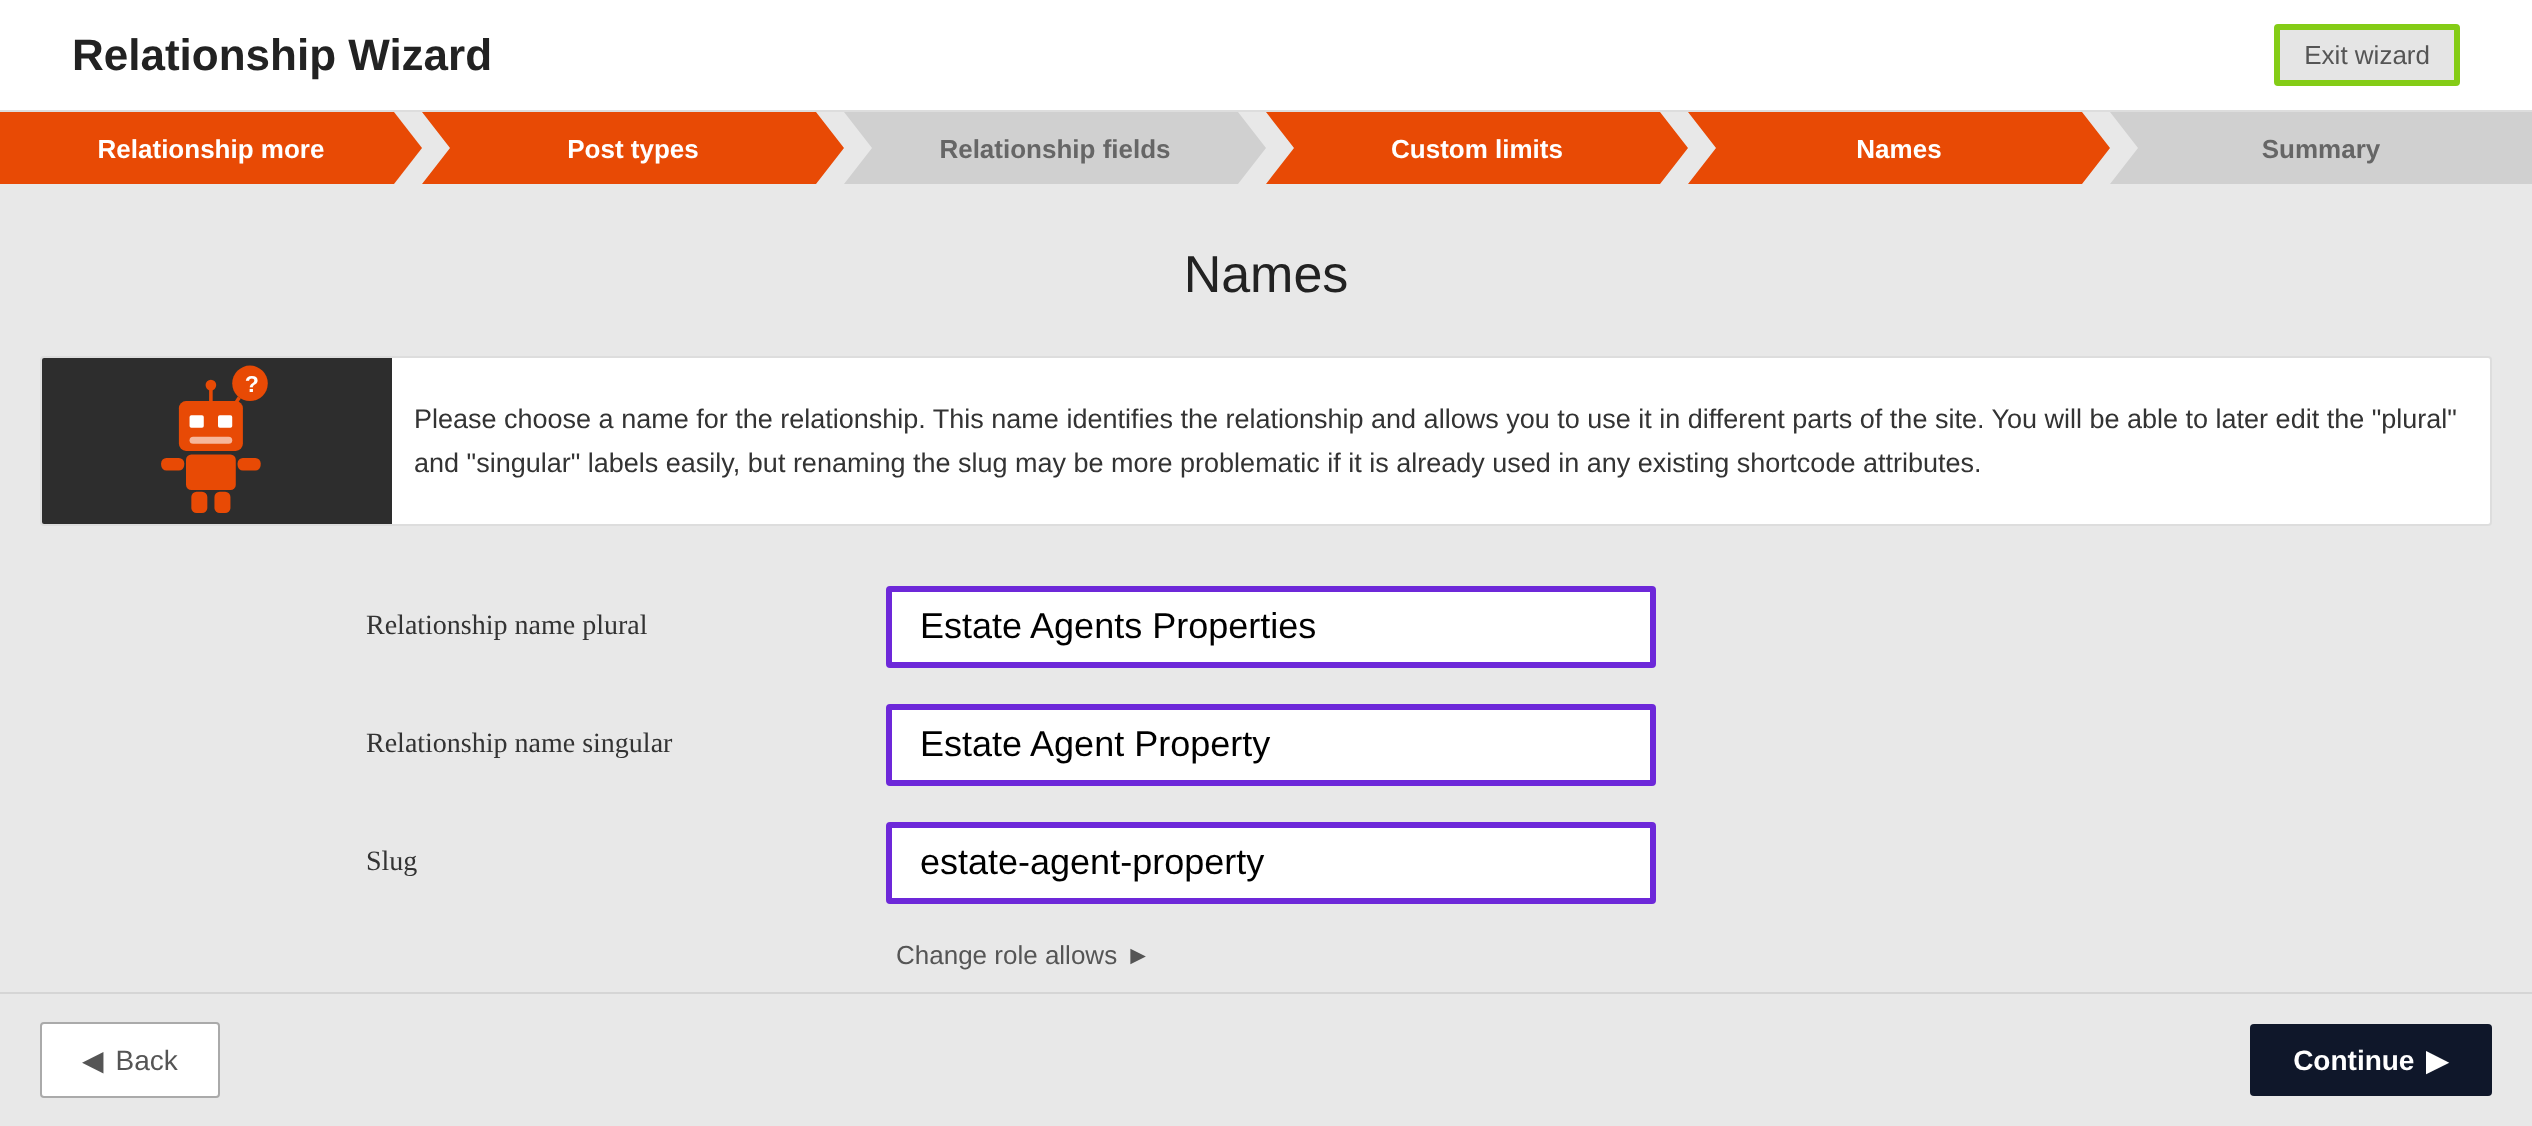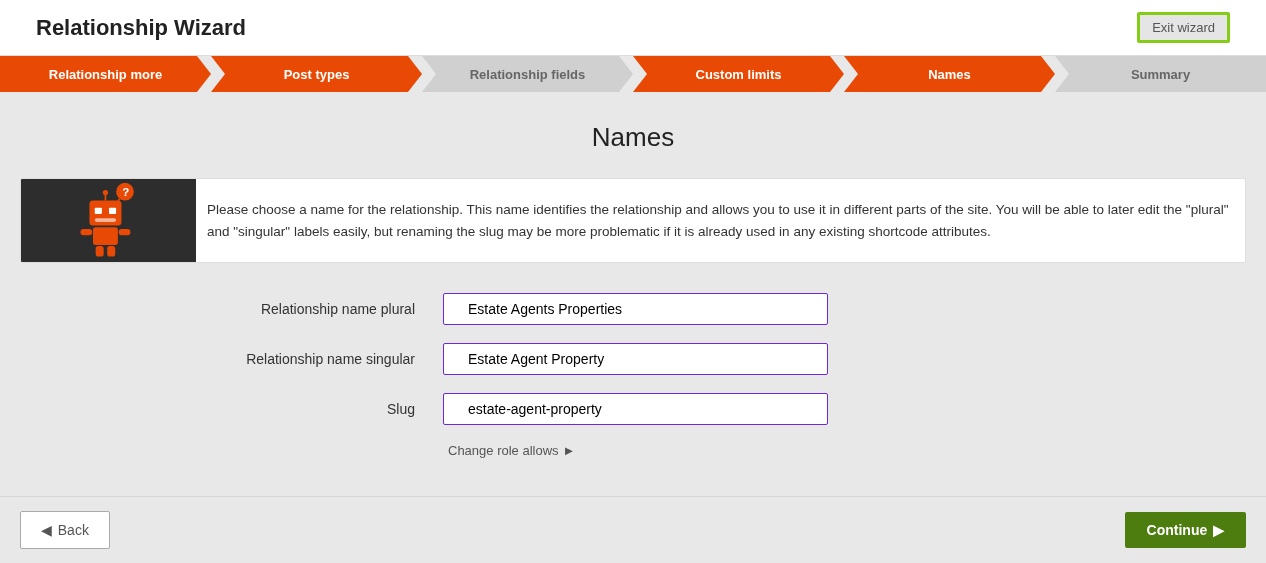--- a/index.html
+++ b/index.html
@@ -108,32 +108,32 @@
       max-width: 900px;
       margin: 0 auto;
     }
     .form-row {
       display: flex;
       align-items: center;
       margin-bottom: 18px;
     }
     .form-label {
       width: 260px;
-      text-align: right;
       padding-right: 28px;
       font-size: 14px;
       color: #333;
+      font-family: Liberation Serif, serif;
     }
     .form-input {
       flex: 1;
       max-width: 385px;
-      padding: 7px 24px;
-      border: 1px solid #6d28d9;
-      border-radius: 2px;
-      font-size: 14px;
+      padding: 7px 14px;
+      border: 3px solid #6d28d9;
+      border-radius: 2px;
+      font-size: 18px;
       background: #fff;
     }
     .change-role-link {
       display: flex;
       align-items: center;
       color: #555;
       font-size: 13px;
       cursor: pointer;
       margin-left: 265px;
     }
@@ -157,21 +157,21 @@
       color: #555;
       padding: 10px 20px;
       cursor: pointer;
       font-size: 14px;
       border-radius: 2px;
       display: flex;
       align-items: center;
       gap: 6px;
     }
     .continue-btn {
-      background: #4d7c0f;
+      background: #0f172a;
       color: #fff;
       border: none;
       padding: 10px 22px;
       cursor: pointer;
       font-size: 14px;
       font-weight: 600;
       border-radius: 2px;
       display: flex;
       align-items: center;
       gap: 6px;

